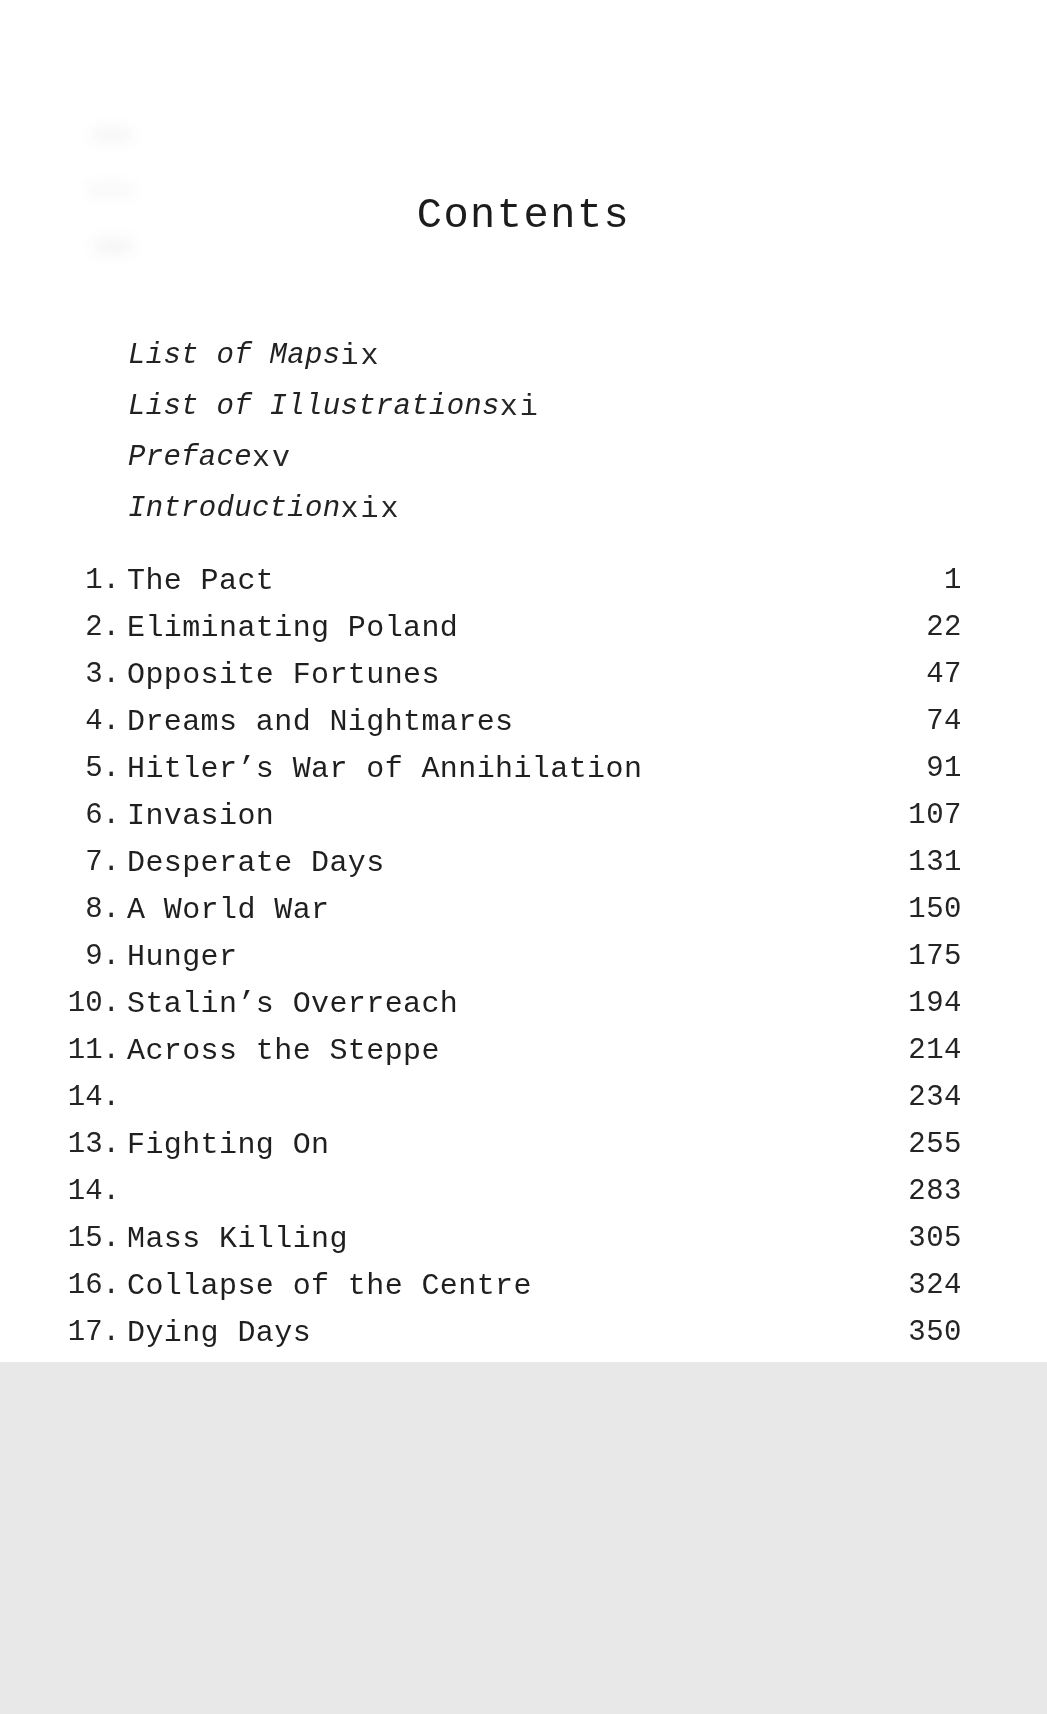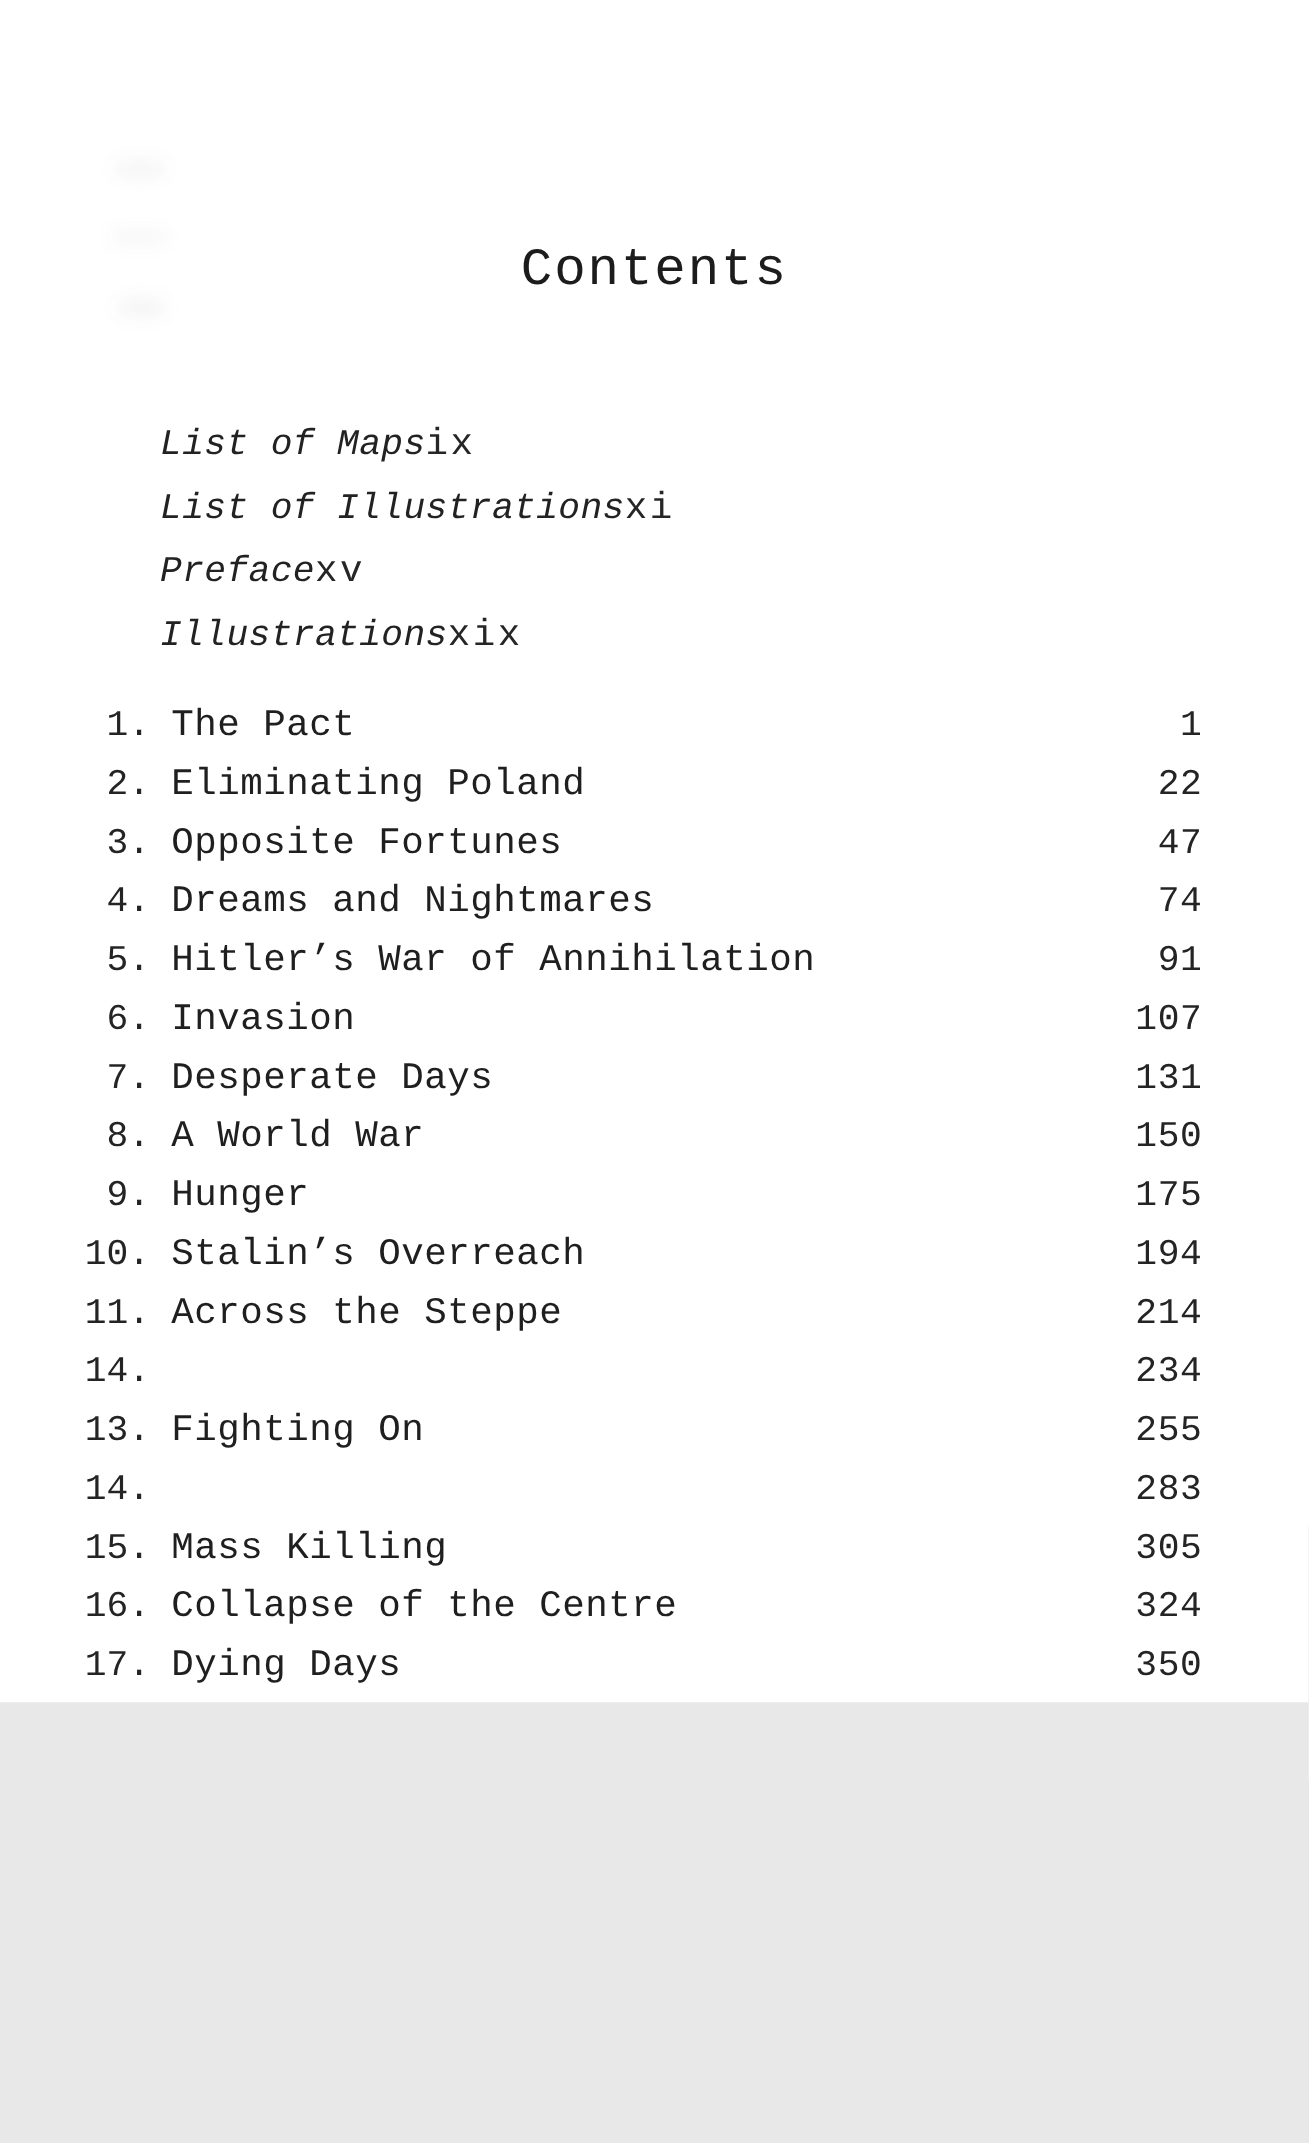--- a/index.html
+++ b/index.html
@@ -64,21 +64,21 @@
   .ch-num {
     width: 120px;
     flex: 0 0 120px;
     text-align: right;
     font-size: 29px;
     font-variant-numeric: oldstyle-nums;
     font-feature-settings: "onum";
     color: #242424;
   }
   .ch-title {
-    margin-left: 17px;
+    margin-left: 7px;
     font-size: 30px;
     letter-spacing: 0.4px;
     white-space: nowrap;
     color: #1f1f1f;
   }
   .ch-spacer {
     flex: 1 1 auto;
   }
   .ch-page {
     font-size: 29px;
@@ -118,21 +118,21 @@
     </div>
     <div class="fm-row">
       <span class="fm-label">List of Illustrations</span>
       <span class="fm-page">xi</span>
     </div>
     <div class="fm-row">
       <span class="fm-label">Preface</span>
       <span class="fm-page">xv</span>
     </div>
     <div class="fm-row">
-      <span class="fm-label">Illustrations</span>
+      <span class="fm-label">Introduction</span>
       <span class="fm-page">xix</span>
     </div>
   </div>
 
   <div class="chapter-list">
     <div class="ch-row">
       <span class="ch-num">1.</span>
       <span class="ch-title">The Pact</span>
       <span class="ch-spacer"></span>
       <span class="ch-page">1</span>

